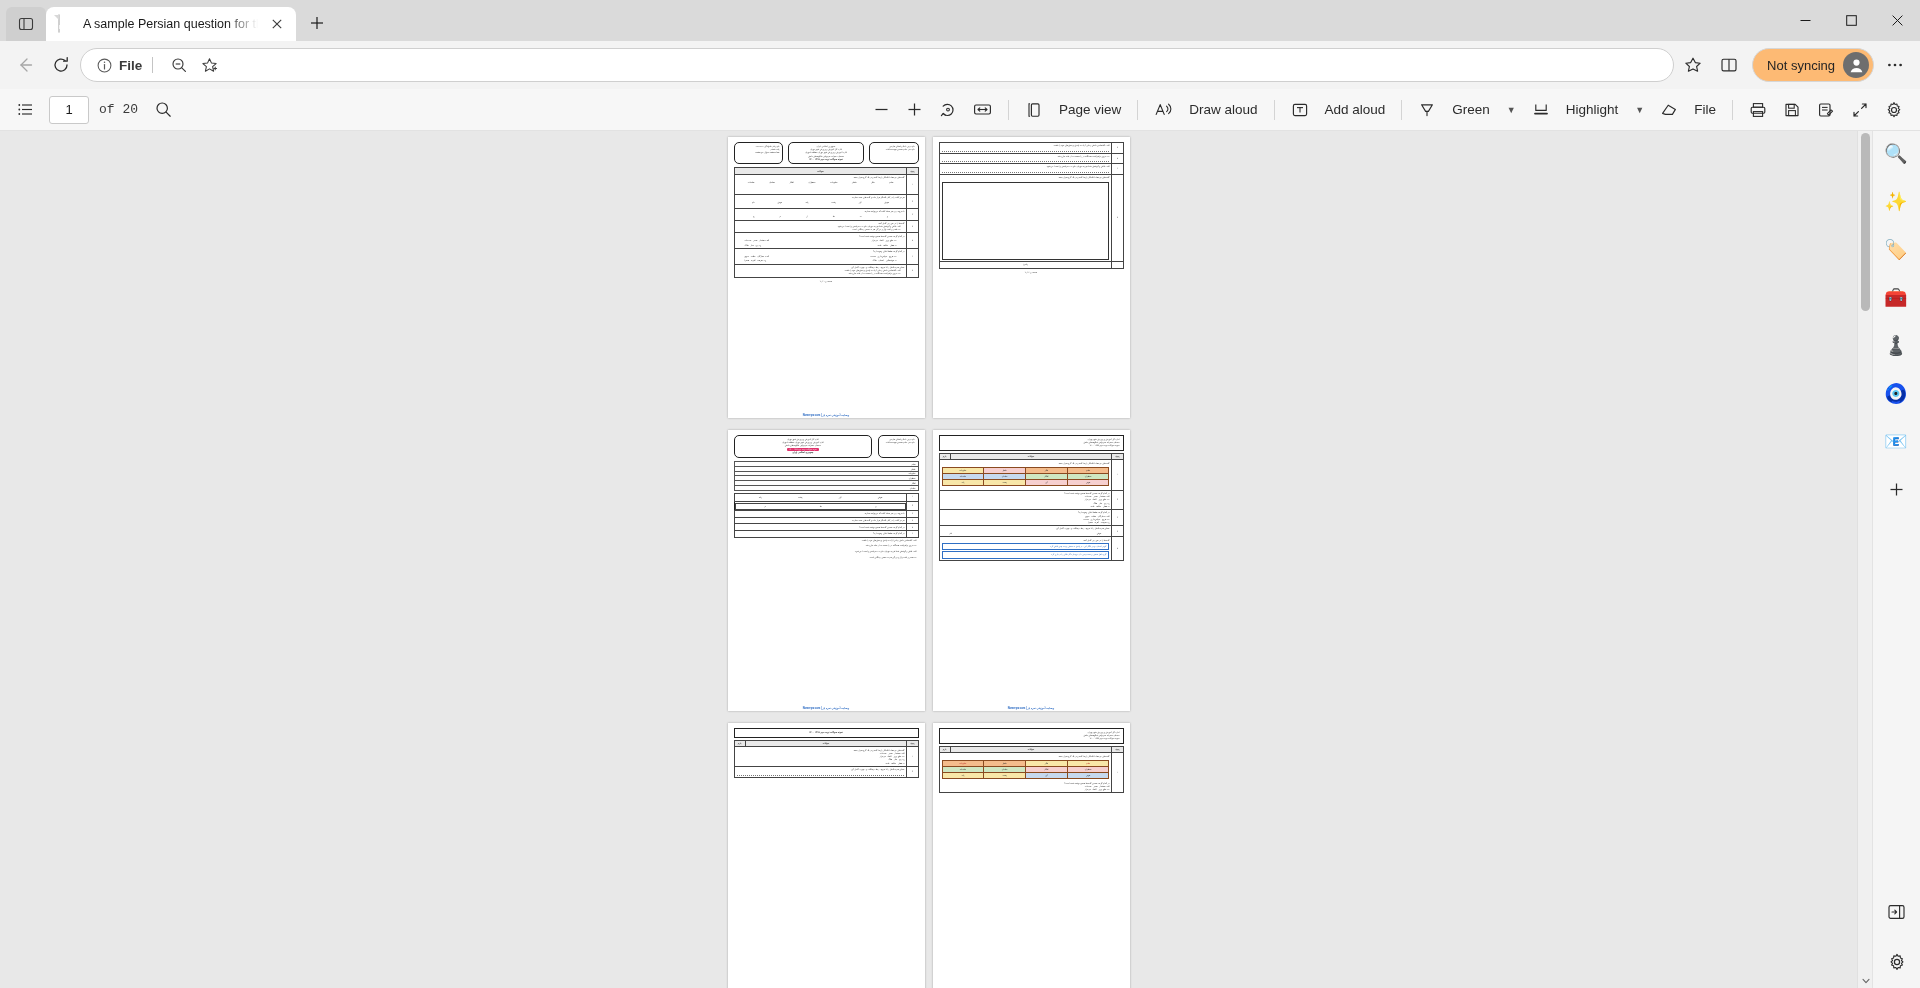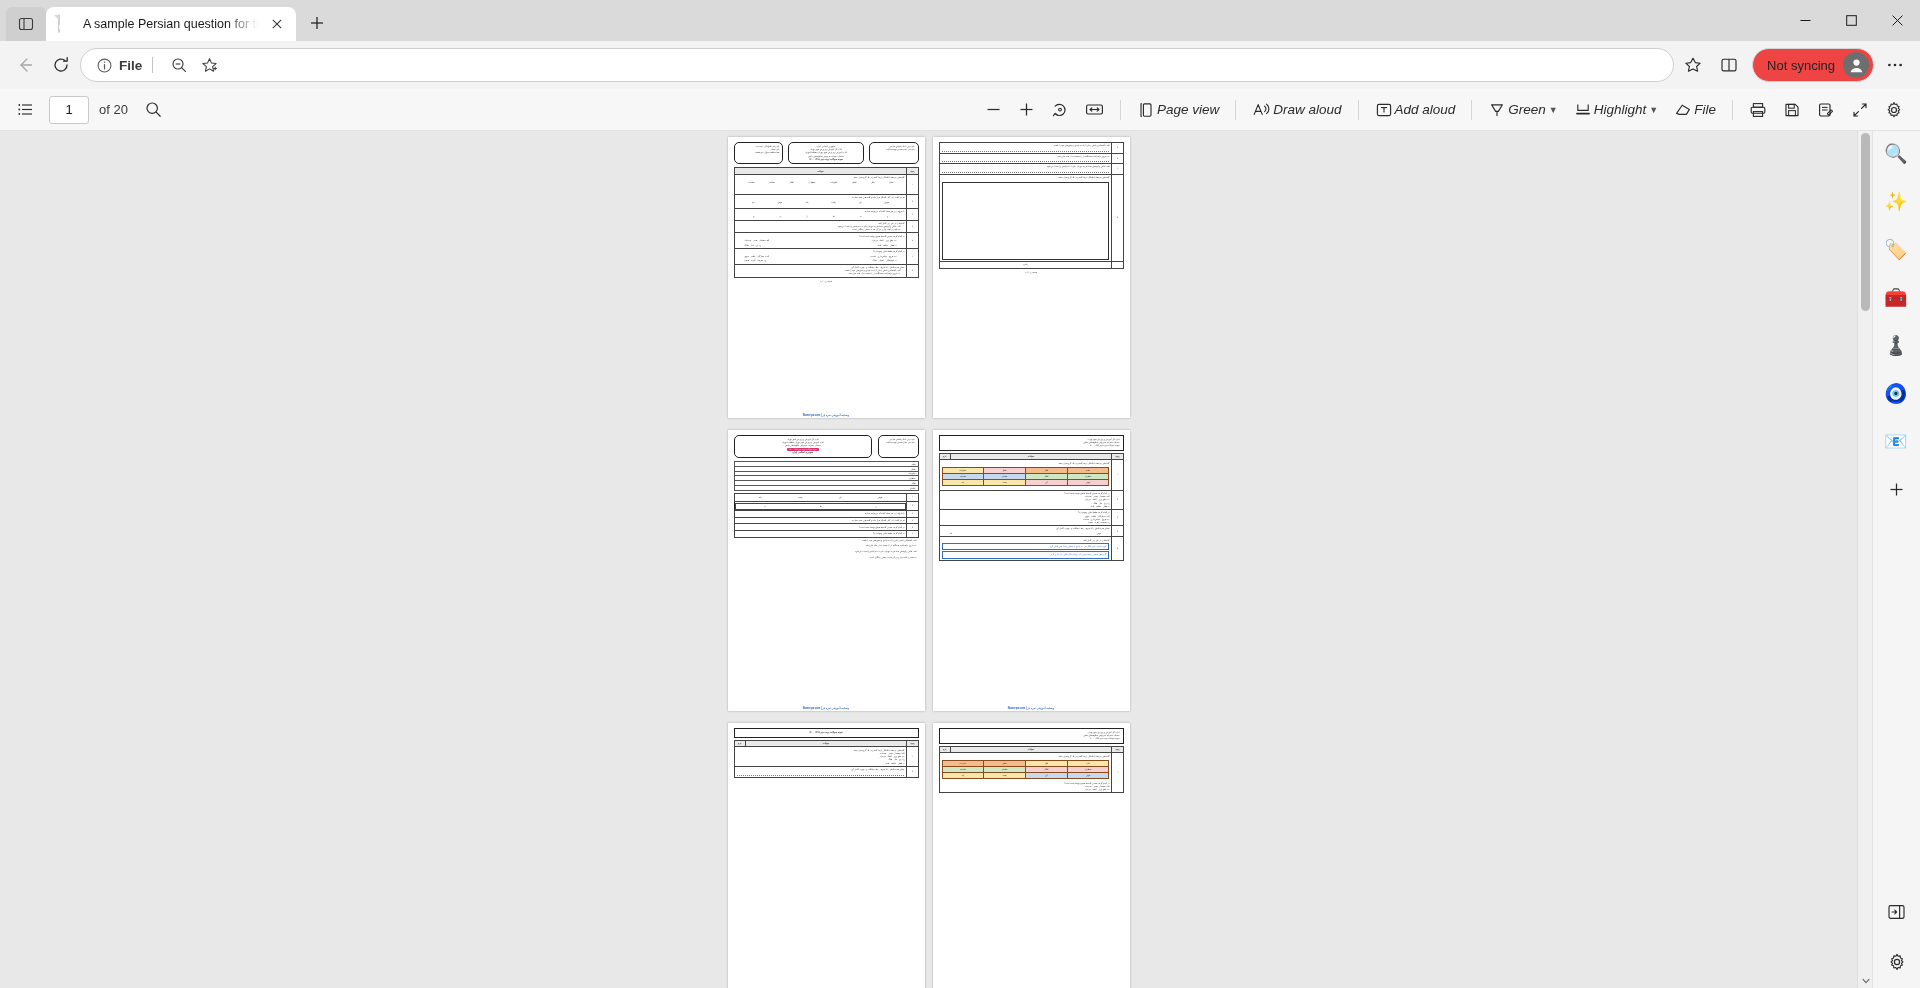--- a/index.html
+++ b/index.html
@@ -176,21 +176,21 @@
     cursor: pointer;
   }
   .profile-pill {
     height: 34px;
     display: flex;
     align-items: center;
     gap: 8px;
     padding: 0 4px 0 14px;
     border: 1px solid #d6d6d6;
     border-radius: 17px;
-    background: #ef4444;
+    background: #fdba74;
     margin-left: 4px;
     cursor: pointer;
     flex: 0 0 auto;
   }
   .profile-pill span {
     font-size: 13px;
     color: #242424;
     white-space: nowrap;
   }
   .profile-avatar {
@@ -219,28 +219,27 @@
     padding: 0 10px;
     gap: 2px;
     position: relative;
   }
   .tb-btn {
     height: 30px;
     min-width: 30px;
     display: flex;
     align-items: center;
     justify-content: center;
-    gap: 2px;
+    gap: 16px;
     padding: 0 7px;
     border-radius: 5px;
     cursor: pointer;
     color: #2b2b2b;
     font-size: 13.5px;
     white-space: nowrap;
-    font-style: italic;
   }
   .tb-divider {
     width: 1px; height: 20px;
     background: #d4d4d4;
     margin: 0 7px;
     flex: 0 0 1px;
   }
   .page-input {
     width: 40px; height: 28px;
     border: 1px solid #c9c9c9;
@@ -250,20 +249,21 @@
     font-size: 13px;
     color: #1a1a1a;
     font-family: "Liberation Sans", sans-serif;
     margin-left: 6px;
   }
   .page-of {
     font-size: 13px;
     color: #3b3b3b;
     margin: 0 8px 0 8px;
     white-space: nowrap;
+    font-family: Liberation Mono, monospace;
   }
   .tb-spacer { flex: 1; }
   .caret { font-size: 9px; color: #555; margin-left: 1px; }
 
   
   .main {
     height: calc(988px - 41px - 48px - 42px);
     display: flex;
     background: #e8e8e8;
   }

